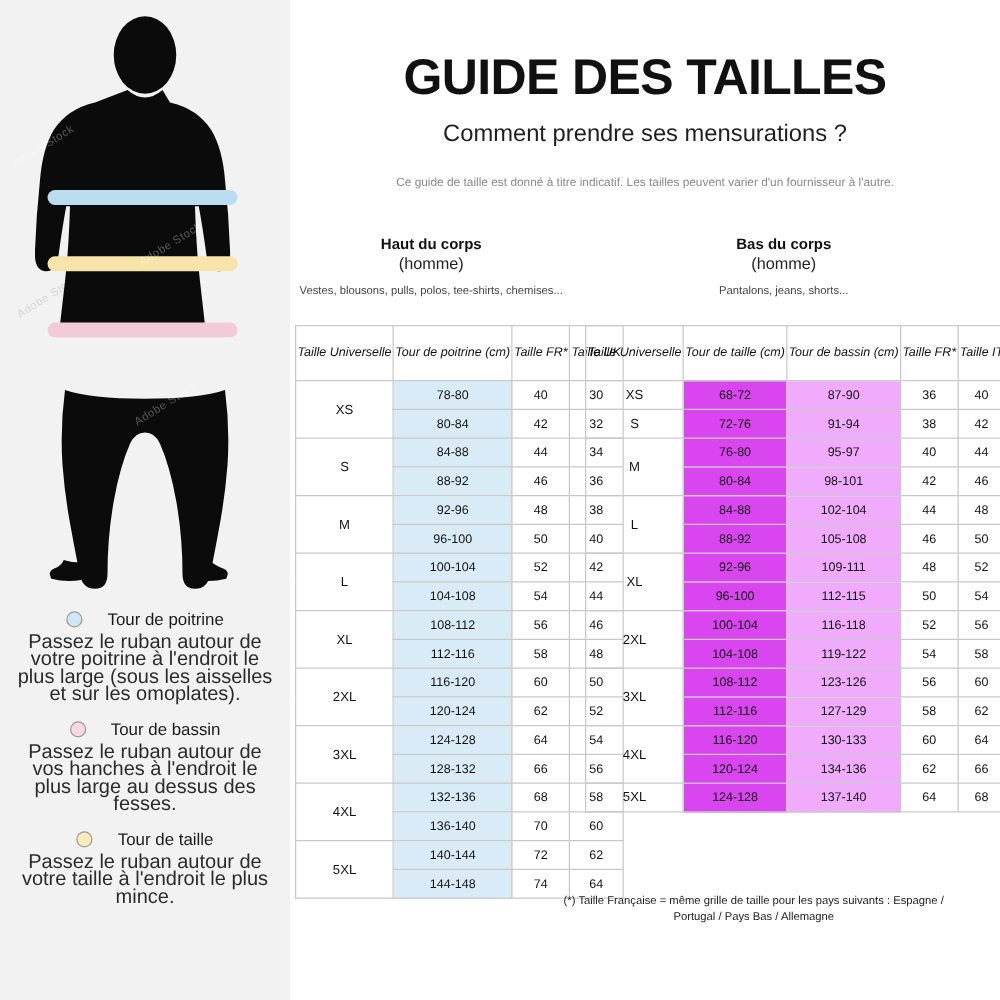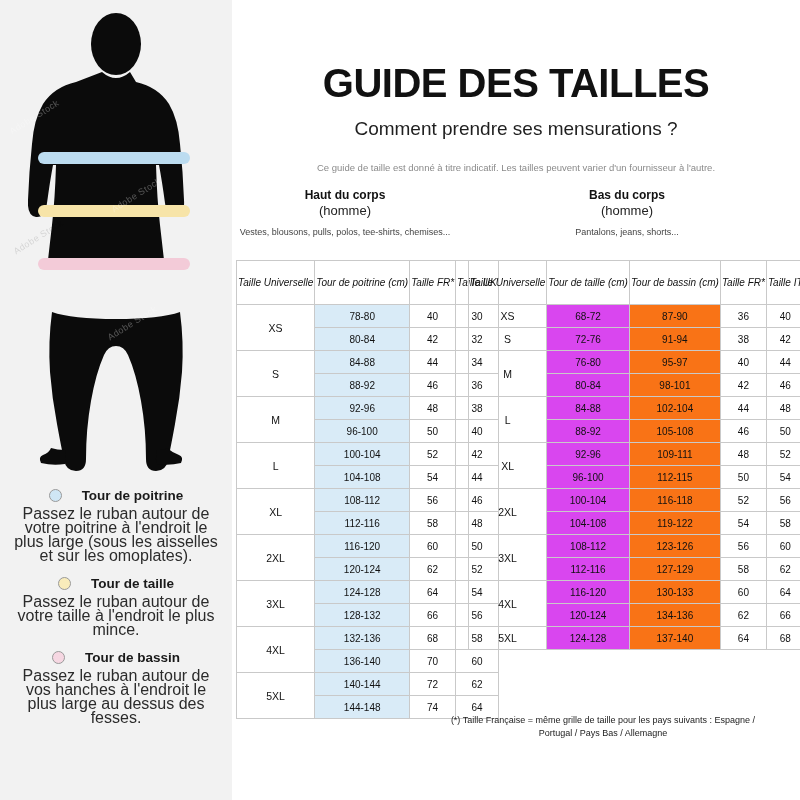--- a/index.html
+++ b/index.html
@@ -59,21 +59,21 @@
     padding: 0 14px;
     text-align: center;
   }
   .legend-block { margin-bottom: 13px; }
   .legend-title {
     display: flex;
     align-items: center;
     justify-content: center;
     gap: 20px;
     font-size: 13.5px;
-    font-weight: bold;
+    font-weight: normal;
     color: #1a1a1a;
     margin-bottom: 4px;
   }
   .dot {
     width: 13px; height: 13px;
     border-radius: 50%;
     display: inline-block;
     border: 1px solid #9a9a9a;
   }
   .dot.chest { background: #cfe6f5; }
@@ -84,21 +84,21 @@
     line-height: 14px;
     color: #2b2b2b;
   }
 
   
   #header {
     position: absolute;
     left: 232px; top: 0;
     width: 568px;
     text-align: center;
-    padding-top: 61px;
+    padding-top: 40px;
   }
   #main-title {
     font-size: 40px;
     font-weight: bold;
     letter-spacing: -0.5px;
     color: #111;
     margin: 0;
   }
   #subtitle {
     font-size: 19px;
@@ -158,21 +158,21 @@
     font-size: 10px;
     line-height: 11px;
     font-weight: normal;
     height: 44px;
     padding: 8px 1px;
     font-style: italic;
   }
   td.size-cell { font-size: 10.5px; }
   .c-blue { background: #d9ebf7; }
   .c-yellow { background: #d946ef; }
-  .c-pink { background: #f97316; margin-left: 28px; }
+  .c-pink { background: #f0abfc; margin-left: 28px; }
 
   #footnote {
     position: absolute;
     left: 444px;
     top: 714px;
     width: 318px;
     text-align: center;
     font-size: 9px;
     color: #222;
     line-height: 13px;
@@ -208,31 +208,31 @@
     <div id="legend">
       <div class="legend-block">
         <div class="legend-title">
           <span class="dot chest"></span>
           <span>Tour de poitrine</span>
         </div>
         <div class="legend-text">Passez le ruban autour de votre poitrine à l'endroit le plus large (sous les aisselles et sur les omoplates).</div>
       </div>
       <div class="legend-block">
         <div class="legend-title">
+          <span class="dot hips"></span>
+          <span>Tour de bassin</span>
+        </div>
+        <div class="legend-text">Passez le ruban autour de vos hanches à l'endroit le plus large au dessus des fesses.</div>
+      </div>
+      <div class="legend-block">
+        <div class="legend-title">
           <span class="dot waist"></span>
           <span>Tour de taille</span>
         </div>
         <div class="legend-text">Passez le ruban autour de votre taille à l'endroit le plus mince.</div>
-      </div>
-      <div class="legend-block">
-        <div class="legend-title">
-          <span class="dot hips"></span>
-          <span>Tour de bassin</span>
-        </div>
-        <div class="legend-text">Passez le ruban autour de vos hanches à l'endroit le plus large au dessus des fesses.</div>
       </div>
     </div>
   </div>
 
   <div id="header">
     <h1 id="main-title">GUIDE DES TAILLES</h1>
     <div id="subtitle">Comment prendre ses mensurations ?</div>
     <div id="disclaimer">Ce guide de taille est donné à titre indicatif. Les tailles peuvent varier d'un fournisseur à l'autre.</div>
   </div>
 

